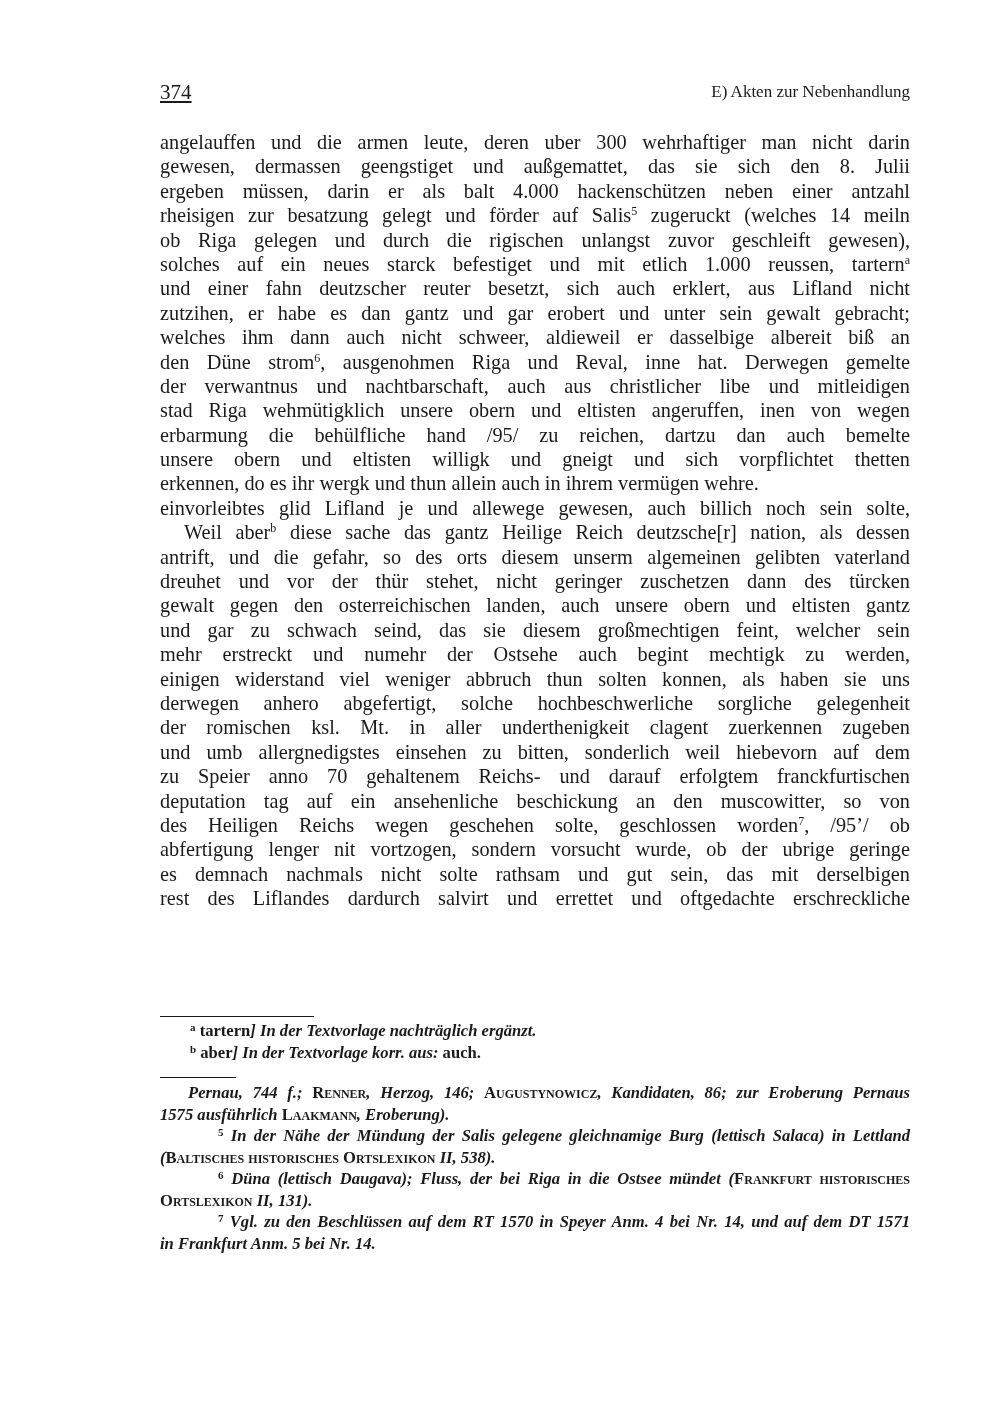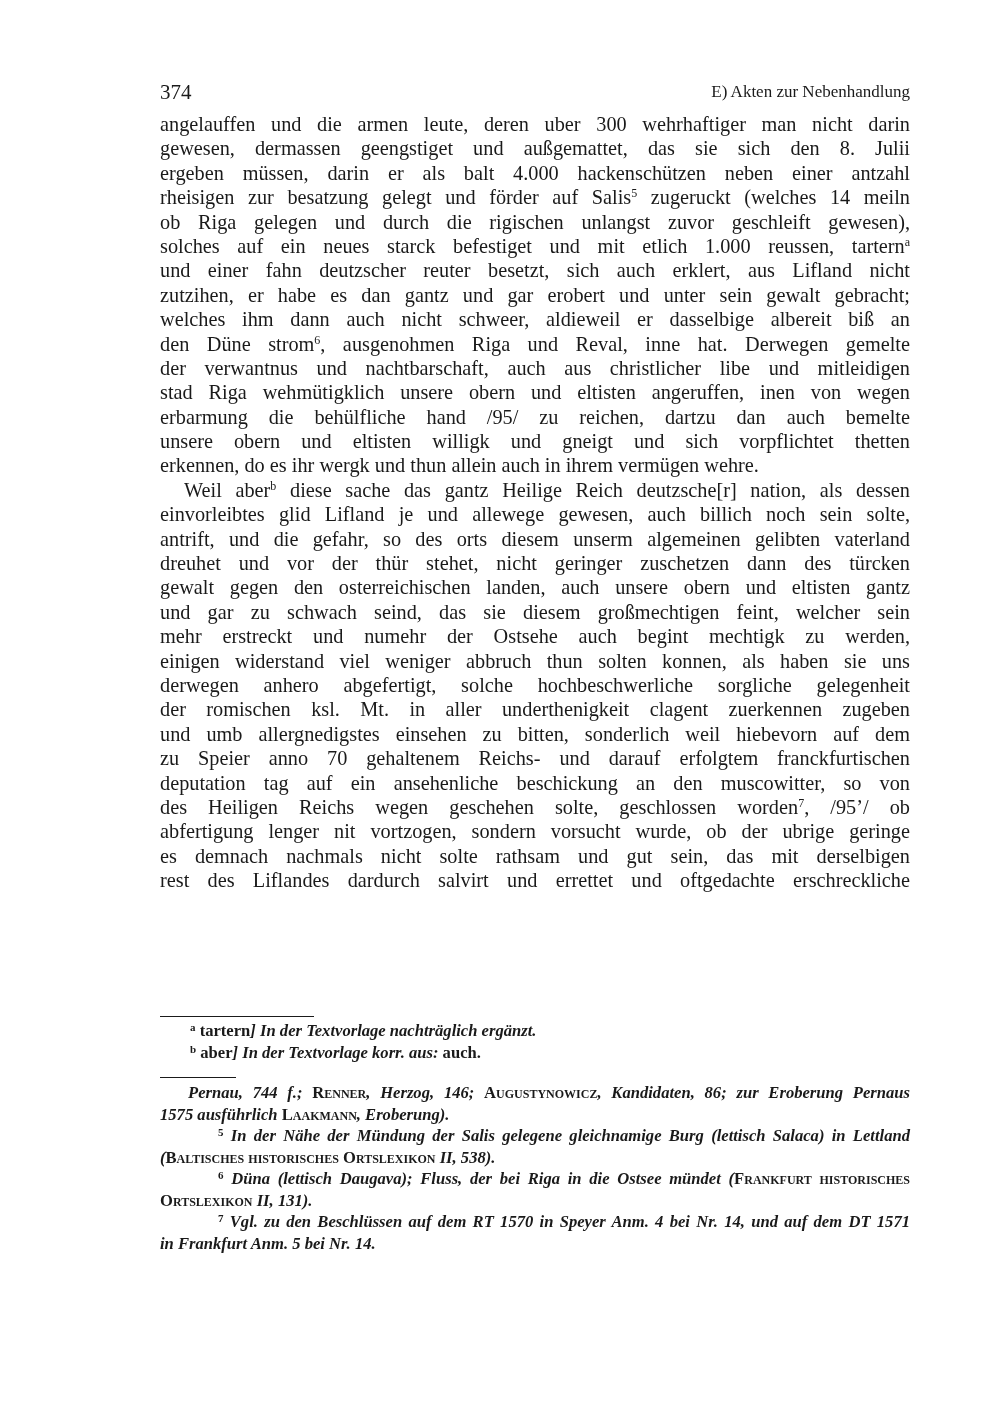--- a/index.html
+++ b/index.html
@@ -2,23 +2,23 @@
 <html><head>
   <meta charset="utf-8">
   <style>
     html, body { margin: 0; padding: 0; background: #ffffff; }
     body {
       width: 1004px; height: 1418px; position: relative; overflow: hidden;
       font-family: "Liberation Serif", "DejaVu Serif", serif; color: #1a1a1a;
     }
     .page { position: absolute; left: 160px; top: 0; width: 750px; }
     .running-head { position: absolute; top: 80px; left: 0; width: 750px; height: 28px; font-size: 20px; }
-    .page-number { position: absolute; left: 0; top: 0; font-size: 21px; }
+    .page-number { position: absolute; left: 0; top: 0; font-size: 21px; text-decoration: underline; }
     .head-title { position: absolute; left: 0; right: 0; text-align: right; top: 2px; font-size: 17px; }
-    .body-text { position: absolute; top: 112px; left: 0; width: 750px; }
+    .body-text { position: absolute; top: 130px; left: 0; width: 750px; }
     .line {
       font-size: 20.3px; line-height: 24.4px; height: 24.4px; white-space: nowrap;
       text-align: justify; text-align-last: justify; display: block;
     }
     .line.last { text-align-last: left; }
     .line.indent { padding-left: 24px; }
     sup { font-size: 12px; line-height: 0; vertical-align: 7px; }
     .rule { position: absolute; left: 0; height: 1px; background: #1a1a1a; }
     .rule-critical { top: 1016px; width: 154px; }
     .rule-historical { top: 1077px; width: 76px; }
@@ -51,22 +51,22 @@
     <span class="line"><span>solches auf ein neues starck befestiget und mit etlich 1.000 reussen, tartern</span><sup>a</sup></span>
     <span class="line">und einer fahn deutzscher reuter besetzt, sich auch erklert, aus Lifland nicht</span>
     <span class="line">zutzihen, er habe es dan gantz und gar erobert und unter sein gewalt gebracht;</span>
     <span class="line">welches ihm dann auch nicht schweer, aldieweil er dasselbige albereit biß an</span>
     <span class="line"><span>den Düne strom</span><sup>6</sup><span>, ausgenohmen Riga und Reval, inne hat. Derwegen gemelte</span></span>
     <span class="line">der verwantnus und nachtbarschaft, auch aus christlicher libe und mitleidigen</span>
     <span class="line">stad Riga wehmütigklich unsere obern und eltisten angeruffen, inen von wegen</span>
     <span class="line">erbarmung die behülfliche hand /95/ zu reichen, dartzu dan auch bemelte</span>
     <span class="line">unsere obern und eltisten willigk und gneigt und sich vorpflichtet thetten</span>
     <span class="line last">erkennen, do es ihr wergk und thun allein auch in ihrem vermügen wehre.</span>
+    <span class="line">einvorleibtes glid Lifland je und allewege gewesen, auch billich noch sein solte,</span>
     <span class="line indent"><span>Weil aber</span><sup>b</sup><span> diese sache das gantz Heilige Reich deutzsche[r] nation, als dessen</span></span>
-    <span class="line">einvorleibtes glid Lifland je und allewege gewesen, auch billich noch sein solte,</span>
     <span class="line">antrift, und die gefahr, so des orts diesem unserm algemeinen gelibten vaterland</span>
     <span class="line">dreuhet und vor der thür stehet, nicht geringer zuschetzen dann des türcken</span>
     <span class="line">gewalt gegen den osterreichischen landen, auch unsere obern und eltisten gantz</span>
     <span class="line">und gar zu schwach seind, das sie diesem großmechtigen feint, welcher sein</span>
     <span class="line">mehr erstreckt und numehr der Ostsehe auch begint mechtigk zu werden,</span>
     <span class="line">einigen widerstand viel weniger abbruch thun solten konnen, als haben sie uns</span>
     <span class="line">derwegen anhero abgefertigt, solche hochbeschwerliche sorgliche gelegenheit</span>
     <span class="line">der romischen ksl. Mt. in aller underthenigkeit clagent zuerkennen zugeben</span>
     <span class="line">und umb allergnedigstes einsehen zu bitten, sonderlich weil hiebevorn auf dem</span>
     <span class="line">zu Speier anno 70 gehaltenem Reichs- und darauf erfolgtem franckfurtischen</span>

